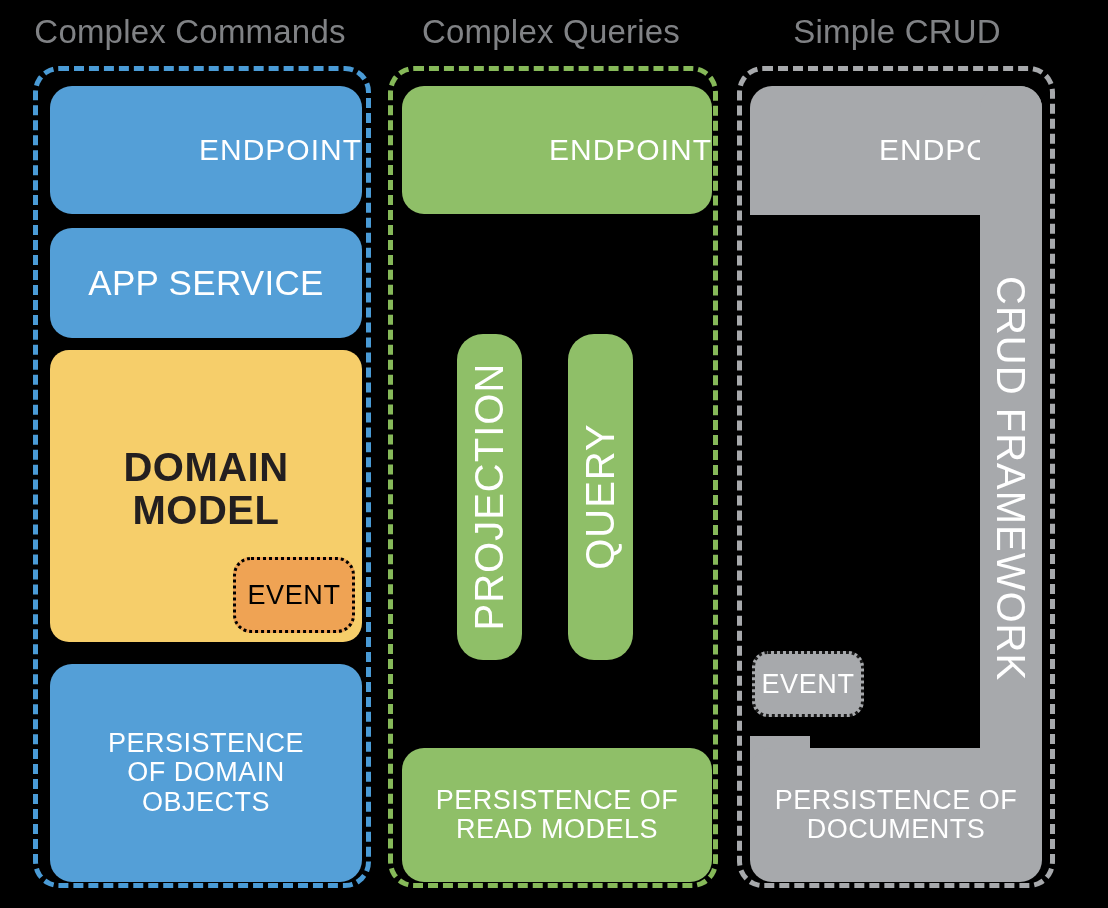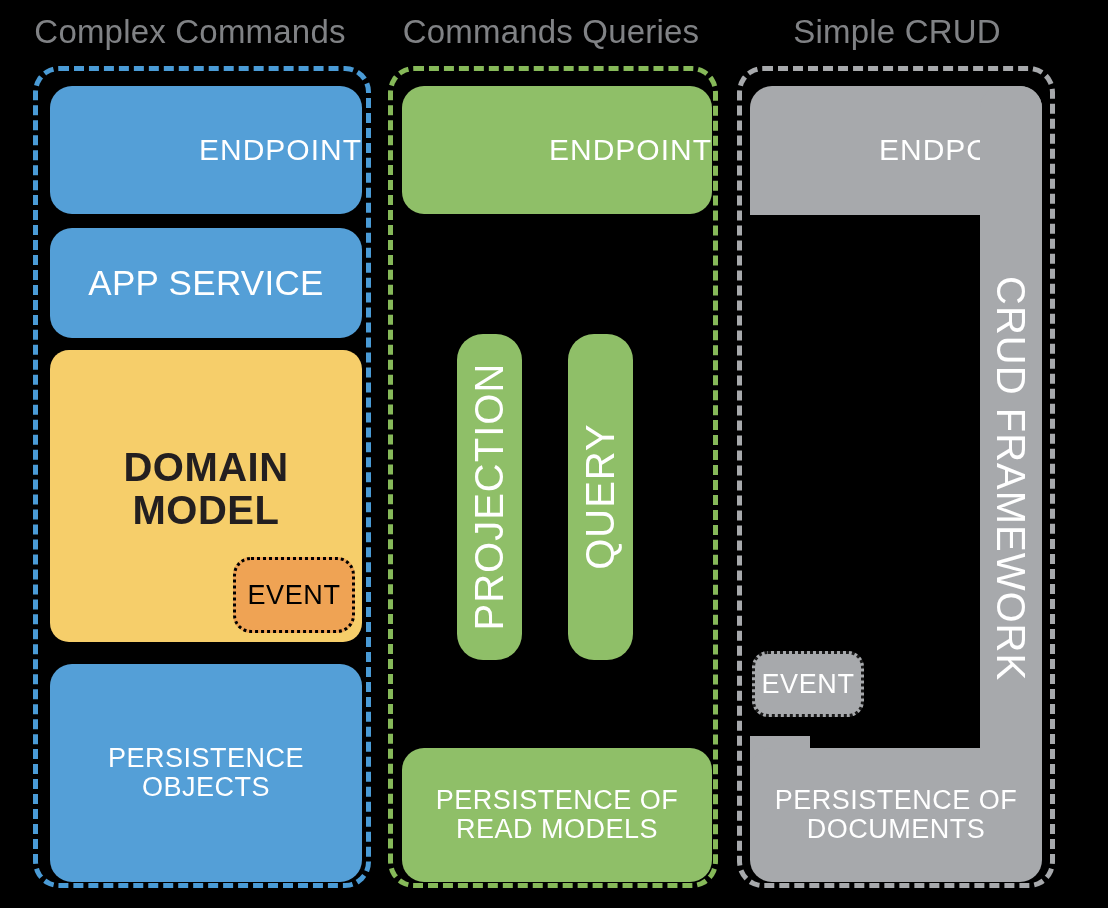--- a/index.html
+++ b/index.html
@@ -165,21 +165,21 @@
   #crud-joint-left   { left: 750px; top: 736px;  width: 60px; height: 40px; }
 
   .stack-line { display: block; }
 </style>
 </head>
 <body>
 
 <div id="diagram">
 
   <div class="col-heading" id="heading-commands">Complex Commands</div>
-  <div class="col-heading" id="heading-queries">Commands Queries</div>
+  <div class="col-heading" id="heading-queries">Complex Queries</div>
   <div class="col-heading" id="heading-crud">Simple CRUD</div>
 
   <div class="group-box" id="group-commands"></div>
   <div class="group-box" id="group-queries"></div>
   <div class="group-box" id="group-crud"></div>
 
   <div class="card blue label-xl" id="card-cmd-endpoint">
     <span>ENDPOINT</span>
   </div>
 
@@ -194,20 +194,21 @@
     </div>
   </div>
 
   <div class="event-badge" id="badge-event-domain">
     <span>EVENT</span>
   </div>
 
   <div class="card blue label-sm" id="card-cmd-persistence">
     <div>
       <span class="stack-line">PERSISTENCE</span>
+      <span class="stack-line">OF DOMAIN</span>
       <span class="stack-line">OBJECTS</span>
     </div>
   </div>
 
   <div class="card green label-xl" id="card-qry-endpoint">
     <span>ENDPOINT</span>
   </div>
 
   <div class="card green" id="card-projection">
     <span class="vert-label">PROJECTION</span>

